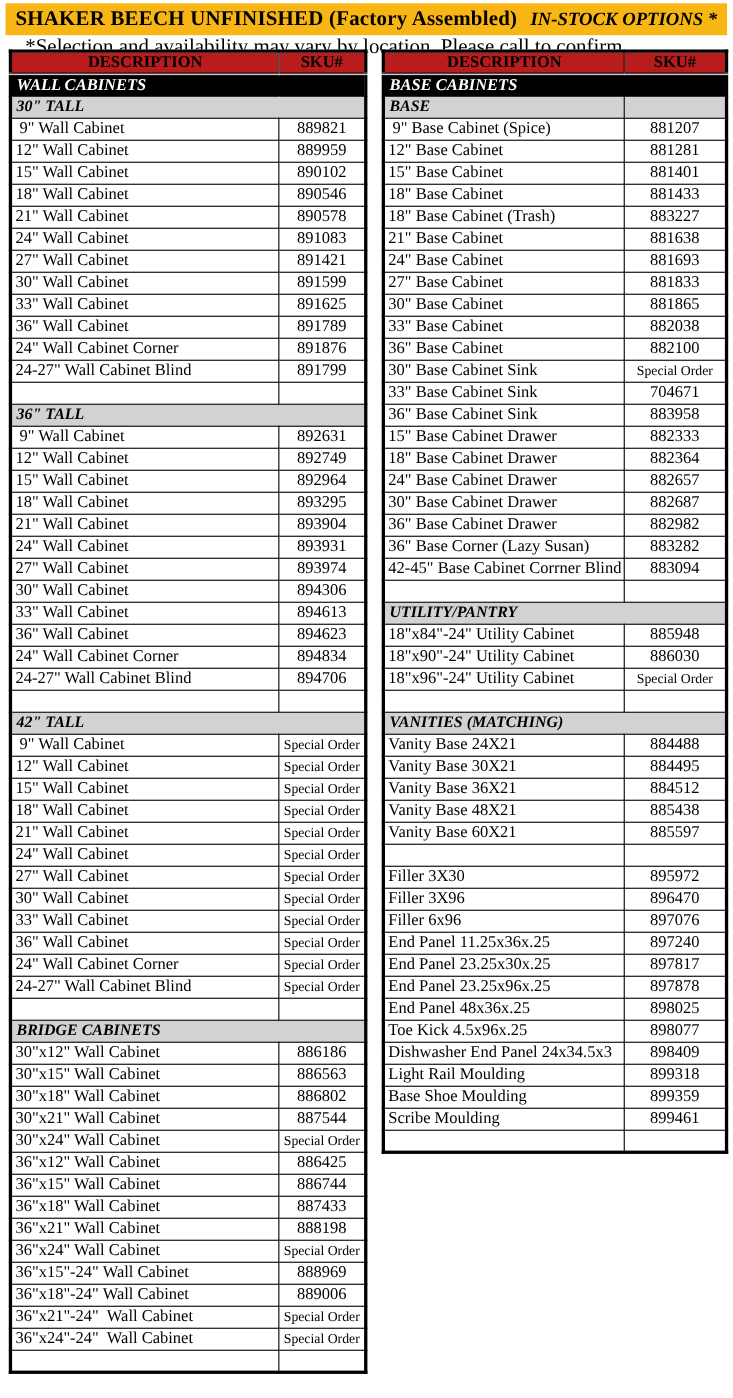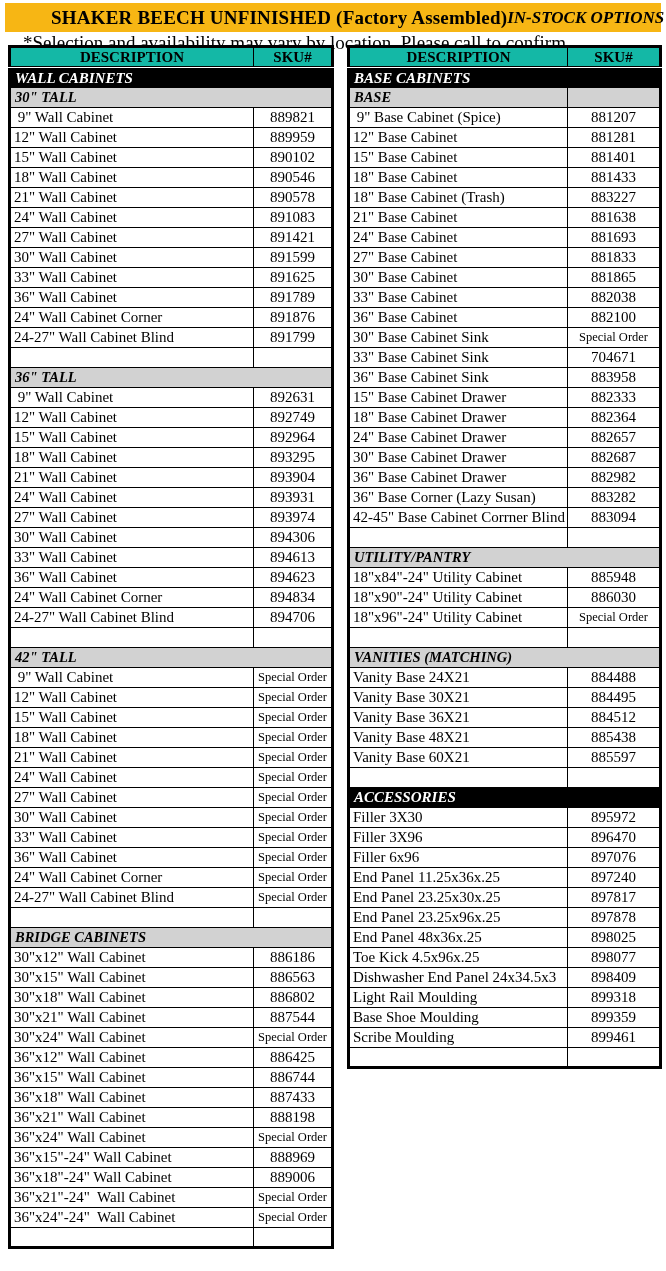--- a/index.html
+++ b/index.html
@@ -9,31 +9,31 @@
   html,body{margin:0;padding:0;}
   body{
     position:relative; width:666px; height:1271px; background:var(--page-bg);
     font-family:"Liberation Serif","DejaVu Serif",serif; color:#000; overflow:hidden;
   }
   .banner{
     position:absolute; left:5px; top:3px; width:656px; height:29px;
     background:var(--banner-bg); display:flex; align-items:center;
     justify-content:space-between; padding:0 9px; box-sizing:border-box;
   }
-  .banner-title{font-size:19px; font-weight:bold; letter-spacing:.2px; white-space:nowrap;margin-left:37px;}
+  .banner-title{font-size:19px; font-weight:bold; letter-spacing:.2px; white-space:nowrap;}
   .banner-badge{font-size:17px; font-weight:bold; font-style:italic; white-space:nowrap;}
   .disclaimer{position:absolute; left:23px; top:32px; font-size:19px;}
   .table-wrap{position:absolute; top:45px;}
   .table-wrap.left{left:8px; width:326px;}
   .table-wrap.right{left:347px; width:312px;}
   table{border-collapse:collapse; table-layout:fixed; width:100%;
         border:3px solid var(--border); background:#fff;}
   th,td{border:1px solid var(--border); overflow:hidden; padding:0; vertical-align:middle;}
   thead tr{height:21px;}
-  th{font-size:15px; font-weight:bold; text-align:center; background:#14b8a6;
+  th{font-size:15px; font-weight:bold; text-align:center; background:#b91c1c;
      border-bottom:3px double var(--border);}
   tbody tr{height:20px;}
   td.desc{text-align:left; padding-left:3px; font-size:15px; white-space:pre; line-height:1;}
   td.sku{text-align:center; font-size:15px; line-height:1;}
   td.sku.special{font-size:12.5px;}
   tr.black td{background:var(--section-bg); color:var(--section-fg);
      font-weight:bold; font-style:italic; font-size:15px; padding-left:4px; white-space:pre;}
   tr.gray td{background:var(--subsection-bg); color:#000;
      font-weight:bold; font-style:italic; font-size:14.5px; padding-left:4px; white-space:pre;}
   tr.gray td.sku-empty{padding:0;}
@@ -443,23 +443,20 @@
           <td class="sku">885438</td>
         </tr>
         <tr>
           <td class="desc">Vanity Base 60X21</td>
           <td class="sku">885597</td>
         </tr>
         <tr>
           <td class="desc"></td>
           <td class="sku"></td>
         </tr>
-        <tr class="black">
-          <td class="desc" colspan="2">ACCESSORIES</td>
-        </tr>
         <tr>
           <td class="desc">Filler 3X30</td>
           <td class="sku">895972</td>
         </tr>
         <tr>
           <td class="desc">Filler 3X96</td>
           <td class="sku">896470</td>
         </tr>
         <tr>
           <td class="desc">Filler 6x96</td>

